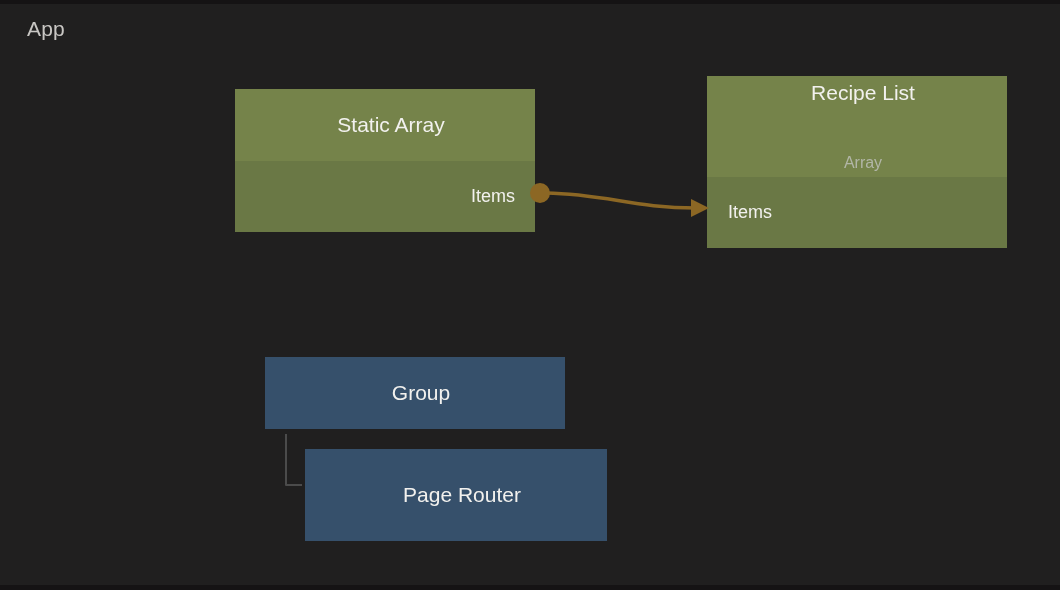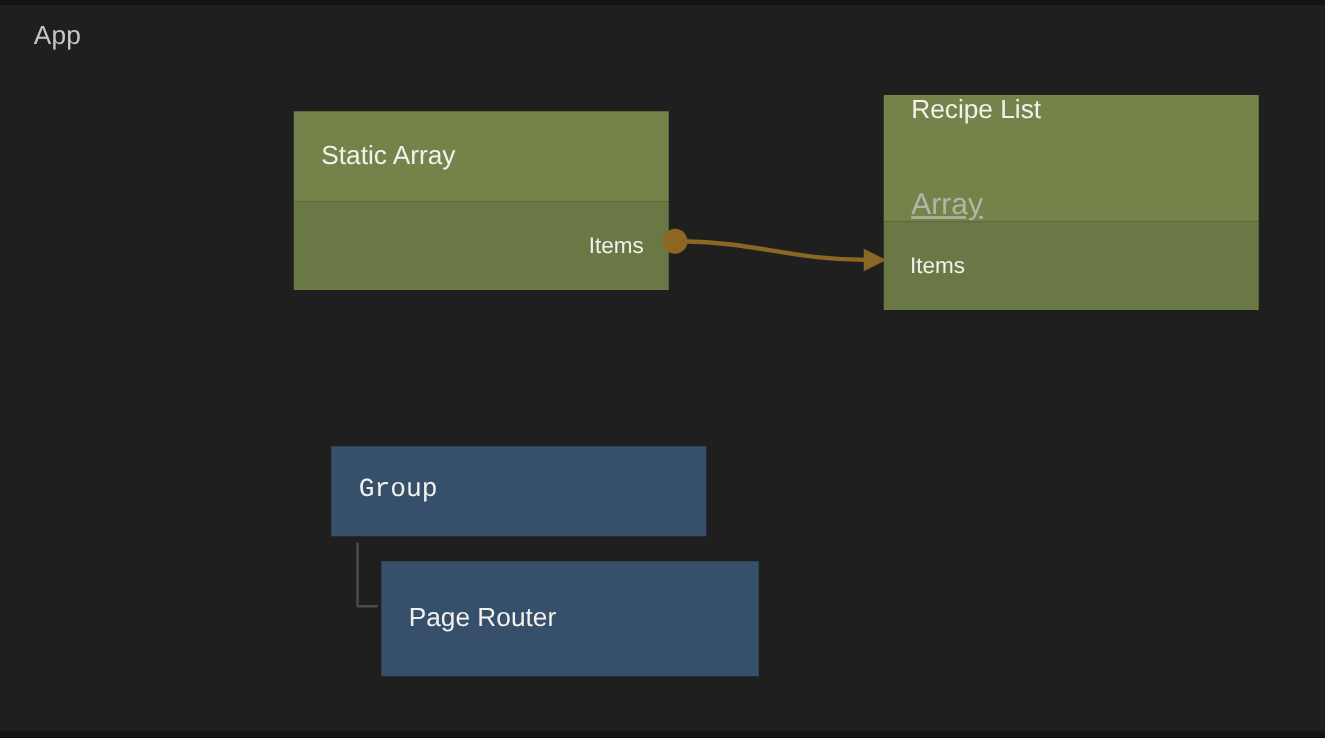--- a/index.html
+++ b/index.html
@@ -19,20 +19,21 @@
   body { font-family: "Liberation Sans", "DejaVu Sans", sans-serif; }
 
   .canvas {
     position: relative;
     width: 1060px;
     height: 590px;
     background: var(--canvas-bg);
     border-top: 4px solid var(--canvas-edge);
     border-bottom: 5px solid var(--canvas-edge);
     overflow: hidden;
+    text-align: center;
   }
 
   .app-label {
     position: absolute;
     left: 27px;
     top: 13px;
     font-size: 21px;
     color: var(--app-text);
     letter-spacing: 0.2px;
   }
@@ -53,25 +54,24 @@
   }
   .node-header.blue { background: var(--node-blue); }
 
   .node-title {
     font-size: 21px;
     line-height: 1.3;
     color: var(--title-text);
     white-space: nowrap;
   }
   .node-subtitle {
-    font-size: 24px;
+    font-size: 16px;
     line-height: 1.3;
     color: var(--subtitle-text);
     white-space: nowrap;
-    text-decoration: underline;
   }
 
   .node-body {
     display: flex;
     align-items: center;
     background: var(--node-green-body);
     font-size: 18px;
     color: var(--title-text);
   }
   .node-body.align-right { justify-content: flex-end; padding-right: 20px; }
@@ -80,21 +80,21 @@
   
   #node-static-array { left: 235px; top: 85px; width: 300px; }
   #node-static-array .node-header { height: 72px; }
   #node-static-array .node-body   { height: 71px; }
 
   #node-recipe-list { left: 707px; top: 72px; width: 300px; }
   #node-recipe-list .node-header { height: 101px; gap: 46px; }
   #node-recipe-list .node-body   { height: 71px; }
 
   #node-group { left: 265px; top: 353px; width: 300px; }
-  #node-group .node-header { height: 72px; font-family: Liberation Mono, monospace; }
+  #node-group .node-header { height: 72px; }
 
   #node-page-router { left: 305px; top: 445px; width: 302px; }
   #node-page-router .node-header { height: 92px; }
 
   svg.overlay {
     position: absolute;
     left: 0; top: 0;
     width: 1060px;
     height: 581px;
     z-index: 3;

